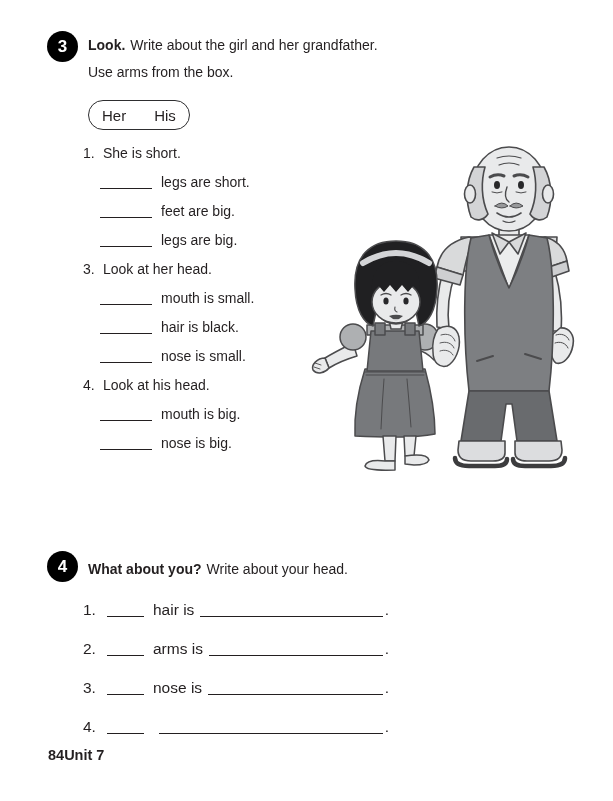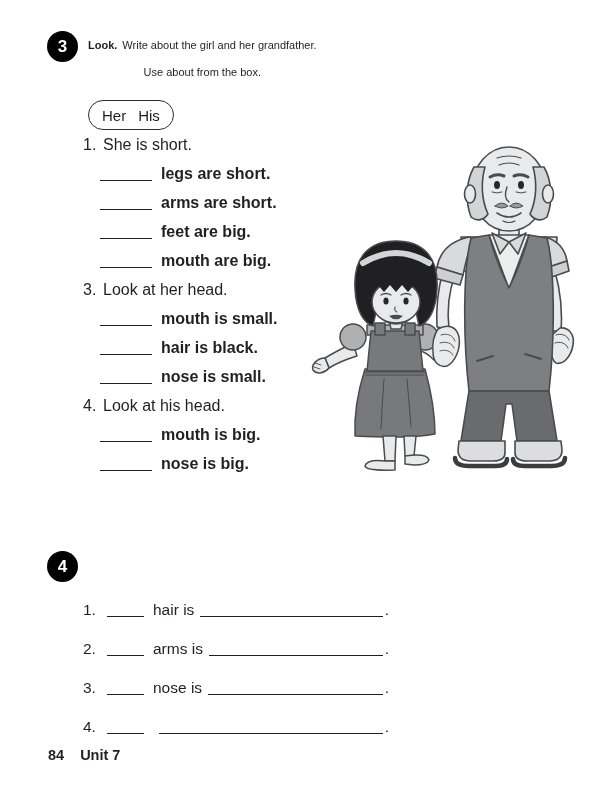--- a/index.html
+++ b/index.html
@@ -2,73 +2,72 @@
 <html><head>
 <meta charset="utf-8">
 <style>
   html,body{margin:0;padding:0;background:#ffffff;}
   .page{position:relative;width:613px;height:801px;background:#ffffff;
         font-family:"Liberation Sans",sans-serif;color:#231f20;overflow:hidden;}
   .badge{position:absolute;width:31px;height:31px;border-radius:50%;background:#000000;
          color:#ffffff;font-weight:bold;font-size:17px;display:flex;align-items:center;justify-content:center;}
   .badge3{left:47px;top:31px;}
   .badge4{left:47px;top:551px;}
-  .exhead{position:absolute;left:88px;font-size:11px;line-height:27px;white-space:nowrap;text-align:center;}
+  .exhead{position:absolute;left:88px;font-size:14px;line-height:27px;white-space:nowrap;}
   .exhead3{top:32px;}
   .exhead4{top:556px;}
   .bold{font-weight:bold;}
   .rest{margin-left:5px;}
   .wordbox{position:absolute;left:88px;top:100px;height:30px;box-sizing:border-box;
            border:1.6px solid #2e2e30;border-radius:15px;padding:0 13px;
-           display:flex;align-items:center;gap:12px;font-size:15px;}
-  .ex3-list{position:absolute;left:83px;top:130px;font-size:16px;}
+           display:flex;align-items:center;gap:28px;font-size:15px;}
+  .ex3-list{position:absolute;left:83px;top:139px;font-size:14px;}
   .ex3-list .row{height:29px;line-height:29px;white-space:nowrap;}
   .num{display:inline-block;width:20px;}
-  .indent{padding-left:17px;font-weight:bold;}
+  .indent{padding-left:17px;}
   .blank{display:inline-block;width:52px;height:2px;border-bottom:1.6px solid #231f20;
          vertical-align:-2px;margin-right:9px;}
   .ex4-list{position:absolute;left:83px;top:590px;width:306px;font-size:15.5px;}
   .row4{display:flex;align-items:baseline;height:39px;line-height:39px;}
   .num4{flex:none;width:24px;}
   .sblank{flex:none;width:37px;height:2px;border-bottom:1.6px solid #231f20;
           transform:translateY(2px);margin-right:9px;}
   .lbl{flex:none;}
   .lblank{flex:1;height:2px;border-bottom:1.6px solid #231f20;transform:translateY(2px);
           margin-left:6px;margin-right:2px;}
   .dot{flex:none;}
   .footer{position:absolute;left:48px;top:747px;font-size:14.5px;font-weight:bold;
-          display:flex;gap:16px;}
+          display:flex;}
   .illus{position:absolute;left:309px;top:139px;}
 </style>
 </head>
 <body>
 
 <div class="page">
 
   <div class="badge badge3">3</div>
 
   <div class="exhead exhead3">
     <div>
       <span class="bold">Look.</span><span class="rest">Write about the girl and her grandfather.</span>
     </div>
-    <div>Use about from the box.</div>
+    <div>Use arms from the box.</div>
   </div>
 
   <div class="wordbox">
     <span>Her</span>
     <span>His</span>
   </div>
 
   <div class="ex3-list">
     <div class="row"><span class="num">1.</span><span>She is short.</span></div>
     <div class="row indent"><span class="blank"></span><span>legs are short.</span></div>
-    <div class="row indent"><span class="blank"></span><span>arms are short.</span></div>
 
     <div class="row indent"><span class="blank"></span><span>feet are big.</span></div>
-    <div class="row indent"><span class="blank"></span><span>mouth are big.</span></div>
+    <div class="row indent"><span class="blank"></span><span>legs are big.</span></div>
 
     <div class="row"><span class="num">3.</span><span>Look at her head.</span></div>
     <div class="row indent"><span class="blank"></span><span>mouth is small.</span></div>
     <div class="row indent"><span class="blank"></span><span>hair is black.</span></div>
     <div class="row indent"><span class="blank"></span><span>nose is small.</span></div>
 
     <div class="row"><span class="num">4.</span><span>Look at his head.</span></div>
     <div class="row indent"><span class="blank"></span><span>mouth is big.</span></div>
     <div class="row indent"><span class="blank"></span><span>nose is big.</span></div>
   </div>
@@ -163,20 +162,23 @@
     </g>
 
     <g stroke="#4b4b4d" stroke-width="1.5" stroke-linecap="round" stroke-linejoin="round">
       <path d="M129,190 C139,184 148,188 150,198 C152,210 146,223 138,227 C130,229 124,223 124,213 C123,204 125,196 129,190 Z" fill="#e9eaeb"></path>
       <path d="M132,196 C138,194 144,196 146,202 M131,204 C137,202 143,204 145,209 M131,212 C136,210 142,212 144,216" fill="none" stroke-width="0.9"></path>
     </g>
   </svg>
 
   <div class="badge badge4">4</div>
 
+  <div class="exhead exhead4">
+    <span class="bold">What about you?</span><span class="rest">Write about your head.</span>
+  </div>
 
   <div class="ex4-list">
     <div class="row4">
       <span class="num4">1.</span>
         <span class="sblank"></span>
         <span class="lbl">hair is</span>
         <span class="lblank"></span>
         <span class="dot">.</span>
     </div>
     <div class="row4">

